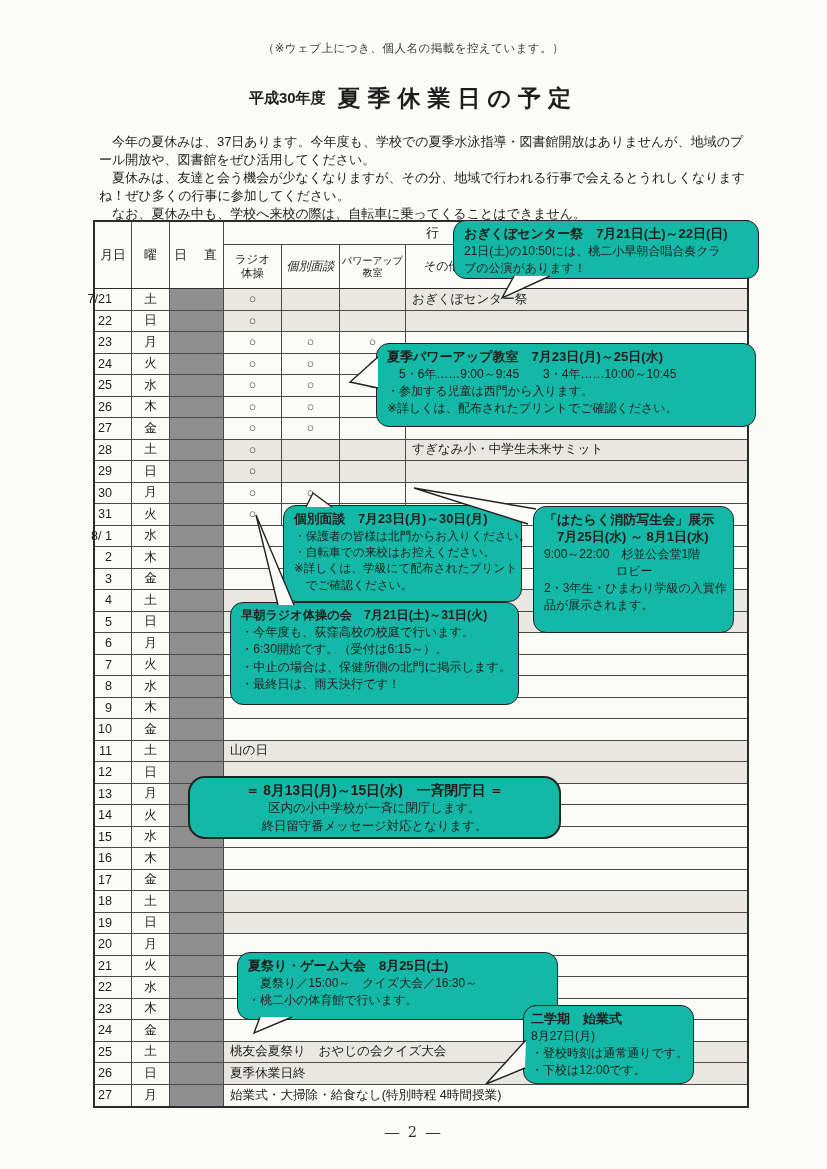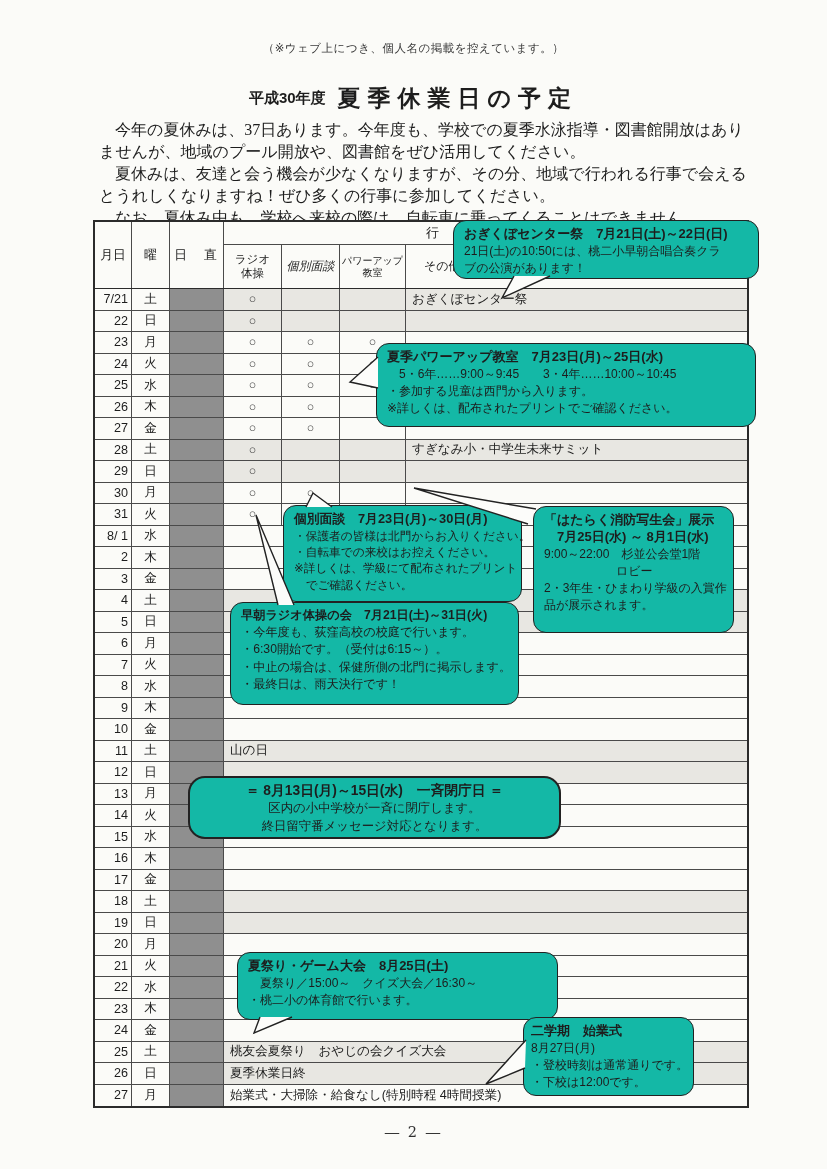--- a/index.html
+++ b/index.html
@@ -8,21 +8,21 @@
     background:#fbfbf8; overflow:hidden;
     font-family:"Liberation Sans","DejaVu Sans",sans-serif;
     color:#1d1d1d;
   }
   
   .web-note{position:absolute;top:41px;left:0;width:100%;text-align:center;
     font-size:11.5px;color:#3a3a3a;letter-spacing:.5px;}
   .title-line{position:absolute;top:83px;left:0;width:100%;text-align:center;white-space:nowrap;}
   .title-prefix{font-size:15px;font-weight:bold;vertical-align:3px;}
   .title-main{font-size:23px;font-weight:bold;letter-spacing:7px;margin-left:12px;}
-  .intro{position:absolute;top:119px;left:99px;width:652px;font-size:16px;line-height:1.38;font-family:Liberation Serif, serif;}
+  .intro{position:absolute;top:133px;left:99px;width:652px;font-size:13px;line-height:1.38;}
   .intro div{margin:0;}
   
   .sched{position:absolute;left:93px;top:220px;width:652px;border:2px solid #2b2b2b;background:#fbfbf8;}
   .cell{box-sizing:border-box;border-right:1px solid #4a4a4a;overflow:visible;}
   .thead{display:flex;height:66px;border-bottom:1.5px solid #2b2b2b;font-size:12.8px;}
   .h-full{display:flex;align-items:center;justify-content:center;}
   .h-date{width:37px;}
   .h-day{width:38px;}
   .h-duty{width:54px;letter-spacing:2px;}
   .h-right{flex:1;display:flex;flex-direction:column;border-right:none;}
@@ -30,21 +30,21 @@
     font-size:13px;letter-spacing:4px;}
   .h-sub{flex:1;display:flex;}
   .h-radio{width:58px;font-size:11.5px;line-height:1.15;white-space:pre-line;display:flex;align-items:center;justify-content:center;text-align:center;}
   .h-interview{width:58px;font-size:12px;display:flex;align-items:center;justify-content:center;font-style:italic;}
   .h-powerup{width:66px;font-size:10px;line-height:1.2;white-space:pre-line;display:flex;align-items:center;justify-content:center;text-align:center;}
   .h-other{flex:1;font-size:12px;display:flex;align-items:center;border-right:none;padding-left:18px;}
   .tbody{}
   .trow{display:flex;height:21.5px;border-bottom:1px solid #4a4a4a;box-sizing:border-box;}
   .trow:last-child{border-bottom:none;}
   .trow .cell{display:flex;align-items:center;font-size:12.6px;}
-  .c-date{width:37px;justify-content:flex-end;padding-right:3px;white-space:pre;}
+  .c-date{width:37px;justify-content:flex-end;padding-right:19px;white-space:pre;}
   .c-day{width:38px;justify-content:center;}
   .c-duty{width:54px;background:#8f8f8f;}
   .c-radio{width:58px;justify-content:center;}
   .c-interview{width:58px;justify-content:center;}
   .c-powerup{width:66px;justify-content:center;}
   .c-other,.c-merged{flex:1;padding-left:6px;border-right:none;white-space:nowrap;font-size:12.3px;}
   .mark{color:#444;font-size:12.5px;}
   .weekend .ev{background:#e8e7e2;}
   
   .callout{position:absolute;background:#14b8a6;border:1.5px solid #222;border-radius:13px;
@@ -60,21 +60,21 @@
   #co-interview .cl-line{font-size:11.7px;line-height:1.4;}
   #co-fire{left:533px;top:506px;width:201px;height:127px;}
   #co-fire .cl-line{font-size:12px;}
   #co-radio{left:230px;top:602px;width:289px;height:103px;}
   #co-radio .cl-title{font-size:12.2px;white-space:nowrap;}
   #co-radio .cl-line{font-size:12.2px;}
   #co-closed{left:188px;top:776px;width:373px;height:63px;border-width:2.5px;border-radius:17px;text-align:center;padding-top:4px;}
   #co-closed .cl-title{font-size:13.8px;}
   #co-closed .cl-line{font-size:12.4px;}
   #co-festival{left:237px;top:952px;width:321px;height:68px;}
-  #co-term2{left:523px;top:1005px;width:171px;height:79px;padding:5px 7px;margin-top:12px;}
+  #co-term2{left:523px;top:1005px;width:171px;height:79px;padding:5px 7px;}
   #co-term2 .cl-title{font-size:13px;}
   #co-term2 .cl-line{font-size:12px;}
   
   .footer{position:absolute;top:1124px;left:0;width:100%;text-align:center;
     font-family:"DejaVu Serif","Liberation Serif",serif;font-size:14.5px;color:#2e2e2e;letter-spacing:2px;}
 </style>
 </head>
 <body>
 
 <div class="page">

